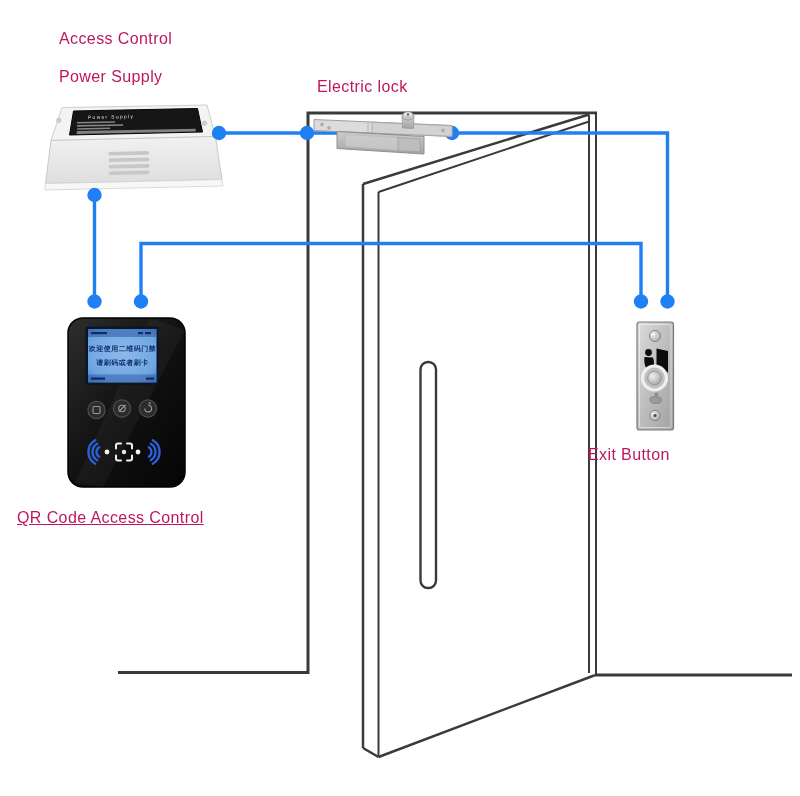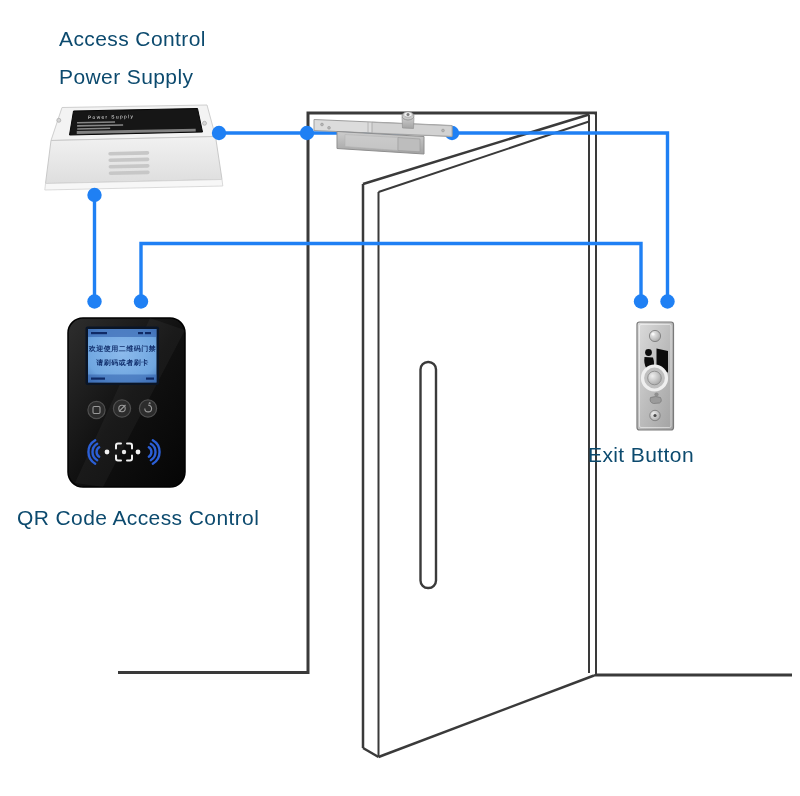--- a/index.html
+++ b/index.html
@@ -1,19 +1,19 @@
 <!DOCTYPE html>
 <html><head>
 <meta charset="utf-8">
 <style>
   html,body{margin:0;padding:0;background:#ffffff;}
   .canvas{position:relative;width:800px;height:796px;background:#ffffff;overflow:hidden;
           font-family:"Liberation Sans",sans-serif;}
   .canvas svg{position:absolute;left:0;top:0;}
-  .label{position:absolute;font-size:21px;line-height:22px;color:#0c4a6e;
+  .label{position:absolute;font-size:16px;line-height:22px;color:#be185d;
          letter-spacing:0.4px;white-space:nowrap;}
   .lcd-text{font-family:"DejaVu Sans",sans-serif;font-weight:bold;letter-spacing:.5px;}
   .ps-title{font-family:"Liberation Sans",sans-serif;letter-spacing:1.4px;}
 </style>
 </head>
 <body>
 
 <div class="canvas">
 
 <svg width="800" height="796" viewBox="0 0 800 796">
@@ -184,15 +184,16 @@
       <circle cx="656.5" cy="394.5" r="2.1" fill="#8f8f8f"></circle>
       <path d="M650.5,397.5 Q649,402.5 653.5,403.5 L659.5,403 Q662.5,401.5 660.5,397.5 Q656,395.5 650.5,397.5 Z" fill="#9b9b9b" stroke="#777777" stroke-width="0.7"></path>
     </g>
     <circle cx="655" cy="415.5" r="5.2" fill="url(#screwG)" stroke="#777777" stroke-width="0.8"></circle>
     <circle cx="655" cy="415.5" r="1.6" fill="#4a4a4a"></circle>
   </g>
 </svg>
 
   <div class="label" style="left:59px;top:28px;">Access Control</div>
   <div class="label" style="left:59px;top:66px;">Power Supply</div>
+  <div class="label" style="left:317px;top:76px;">Electric lock</div>
   <div class="label" style="left:588px;top:444px;">Exit Button</div>
-  <div class="label" style="left:17px;top:507px;">QR Code Access Control</div>
+  <div class="label" style="left:17px;top:507px;text-decoration:underline;">QR Code Access Control</div>
 </div>
 
 </body></html>

